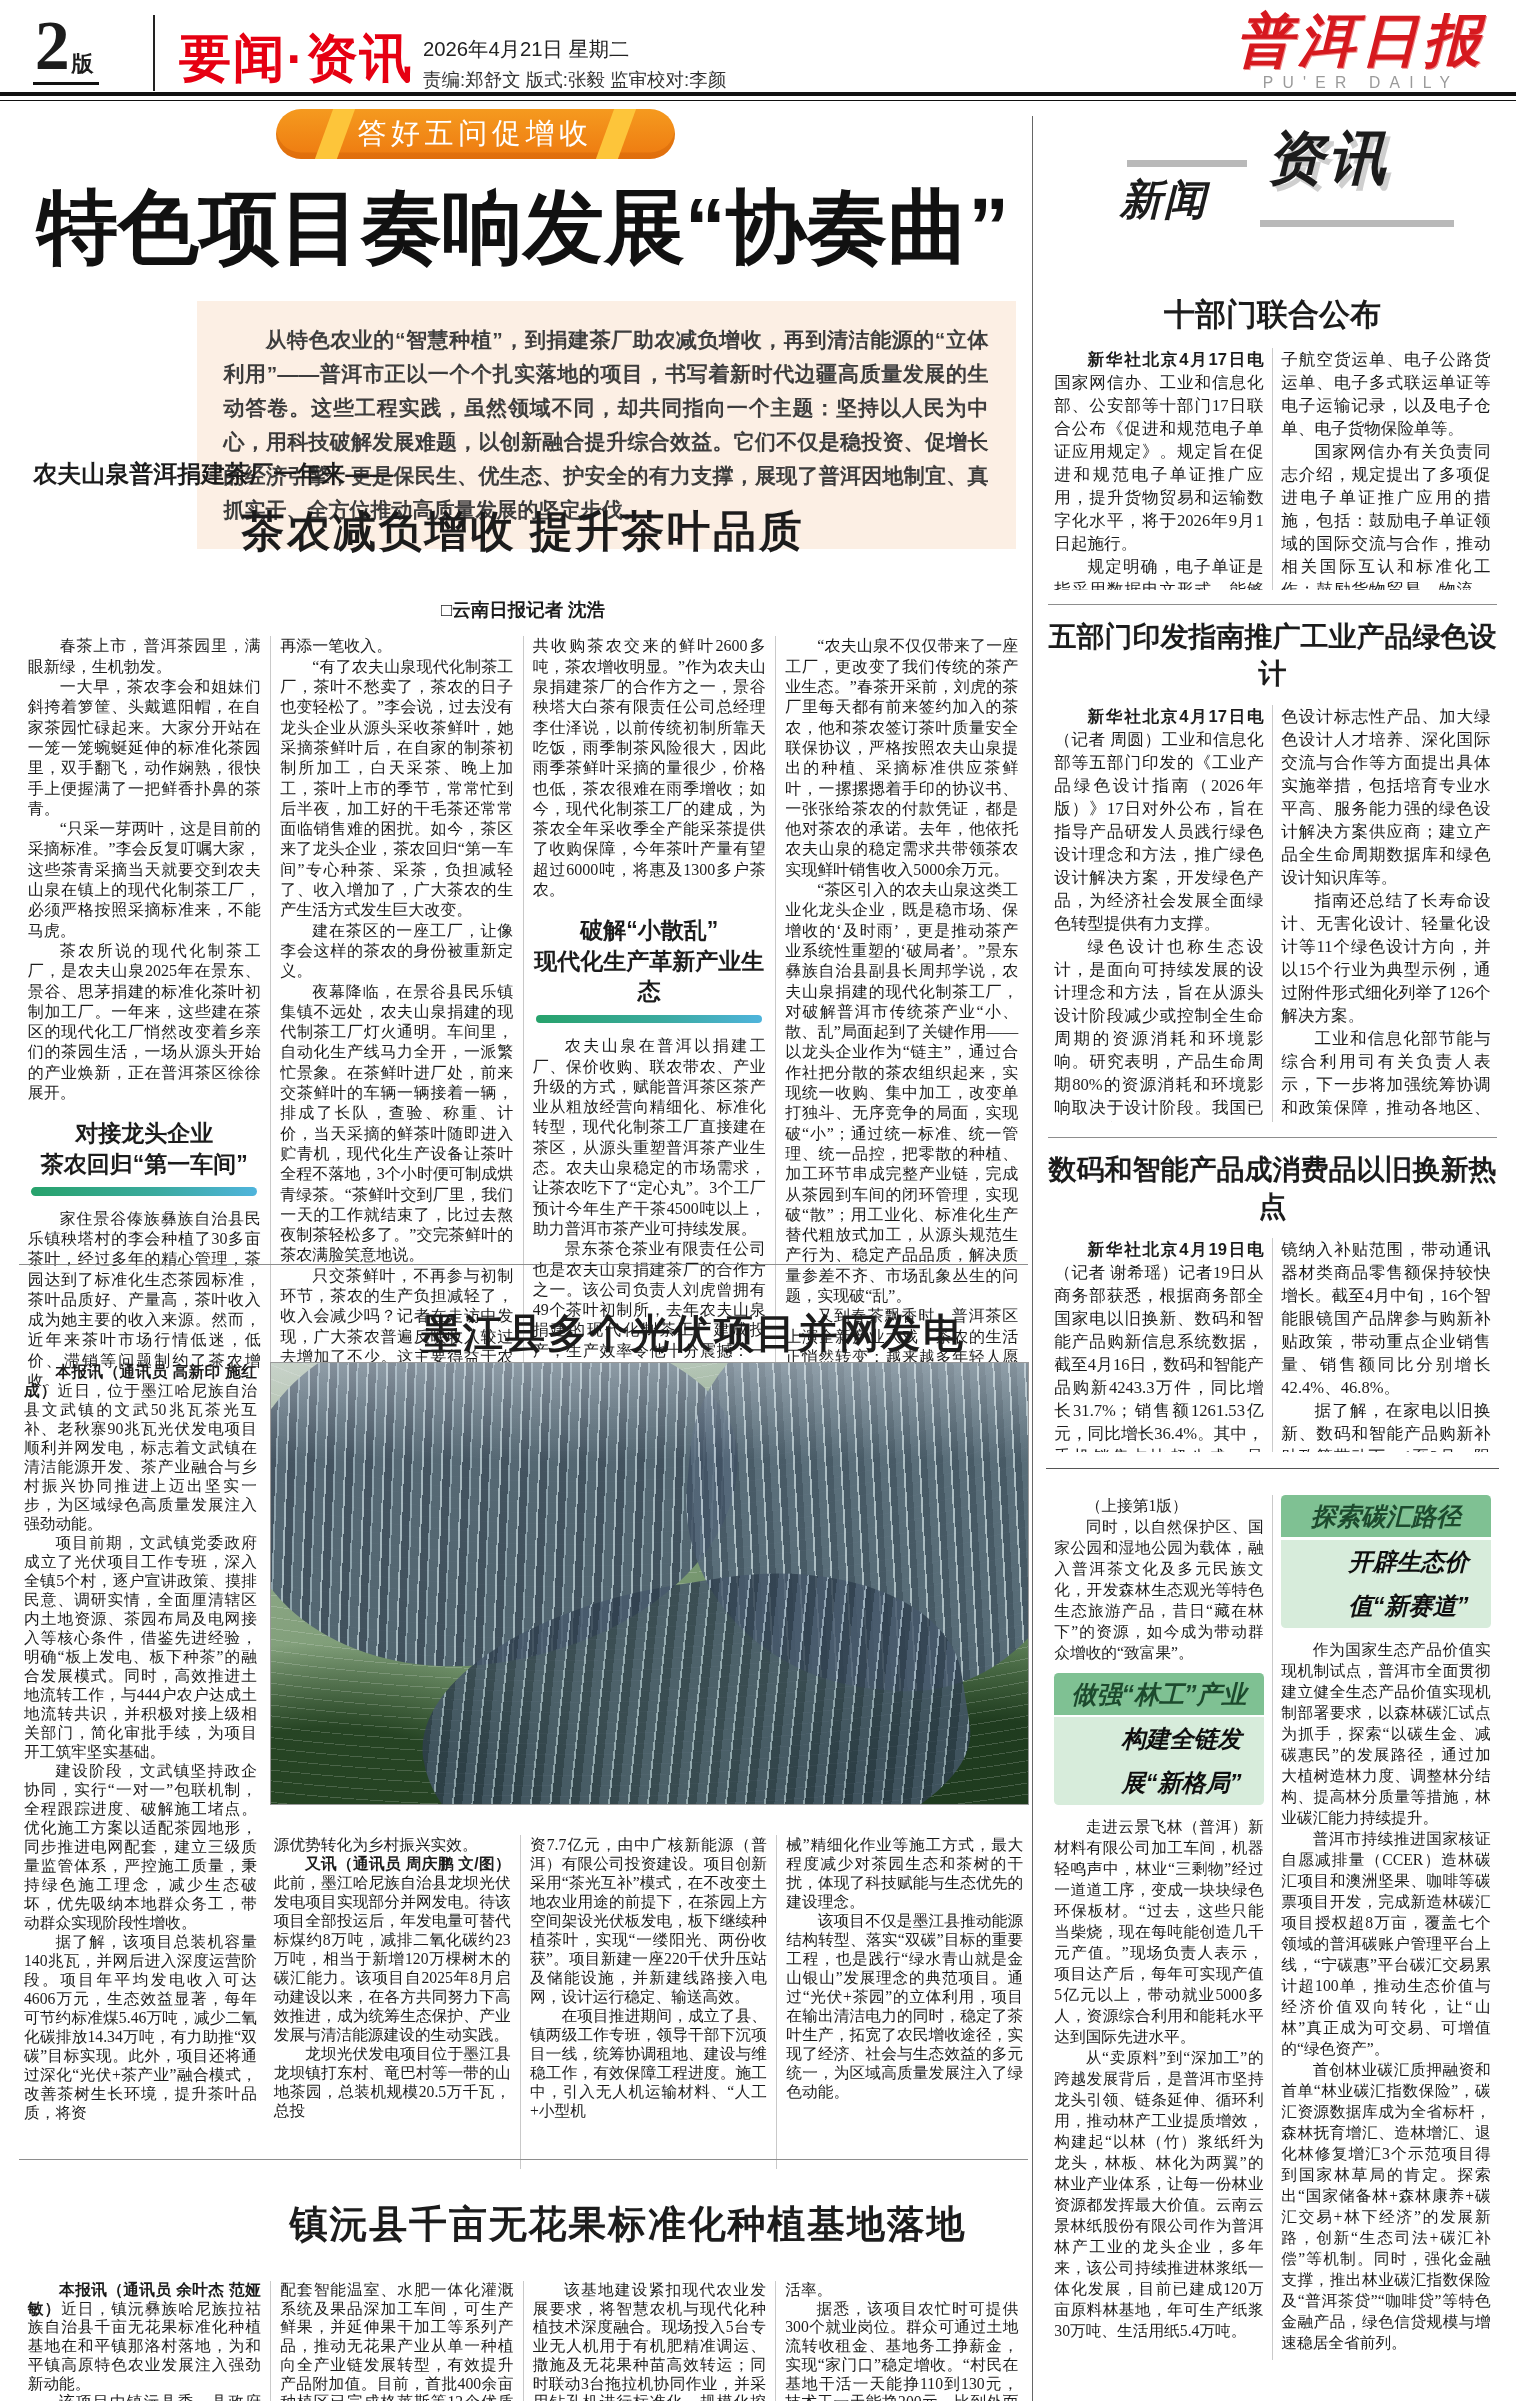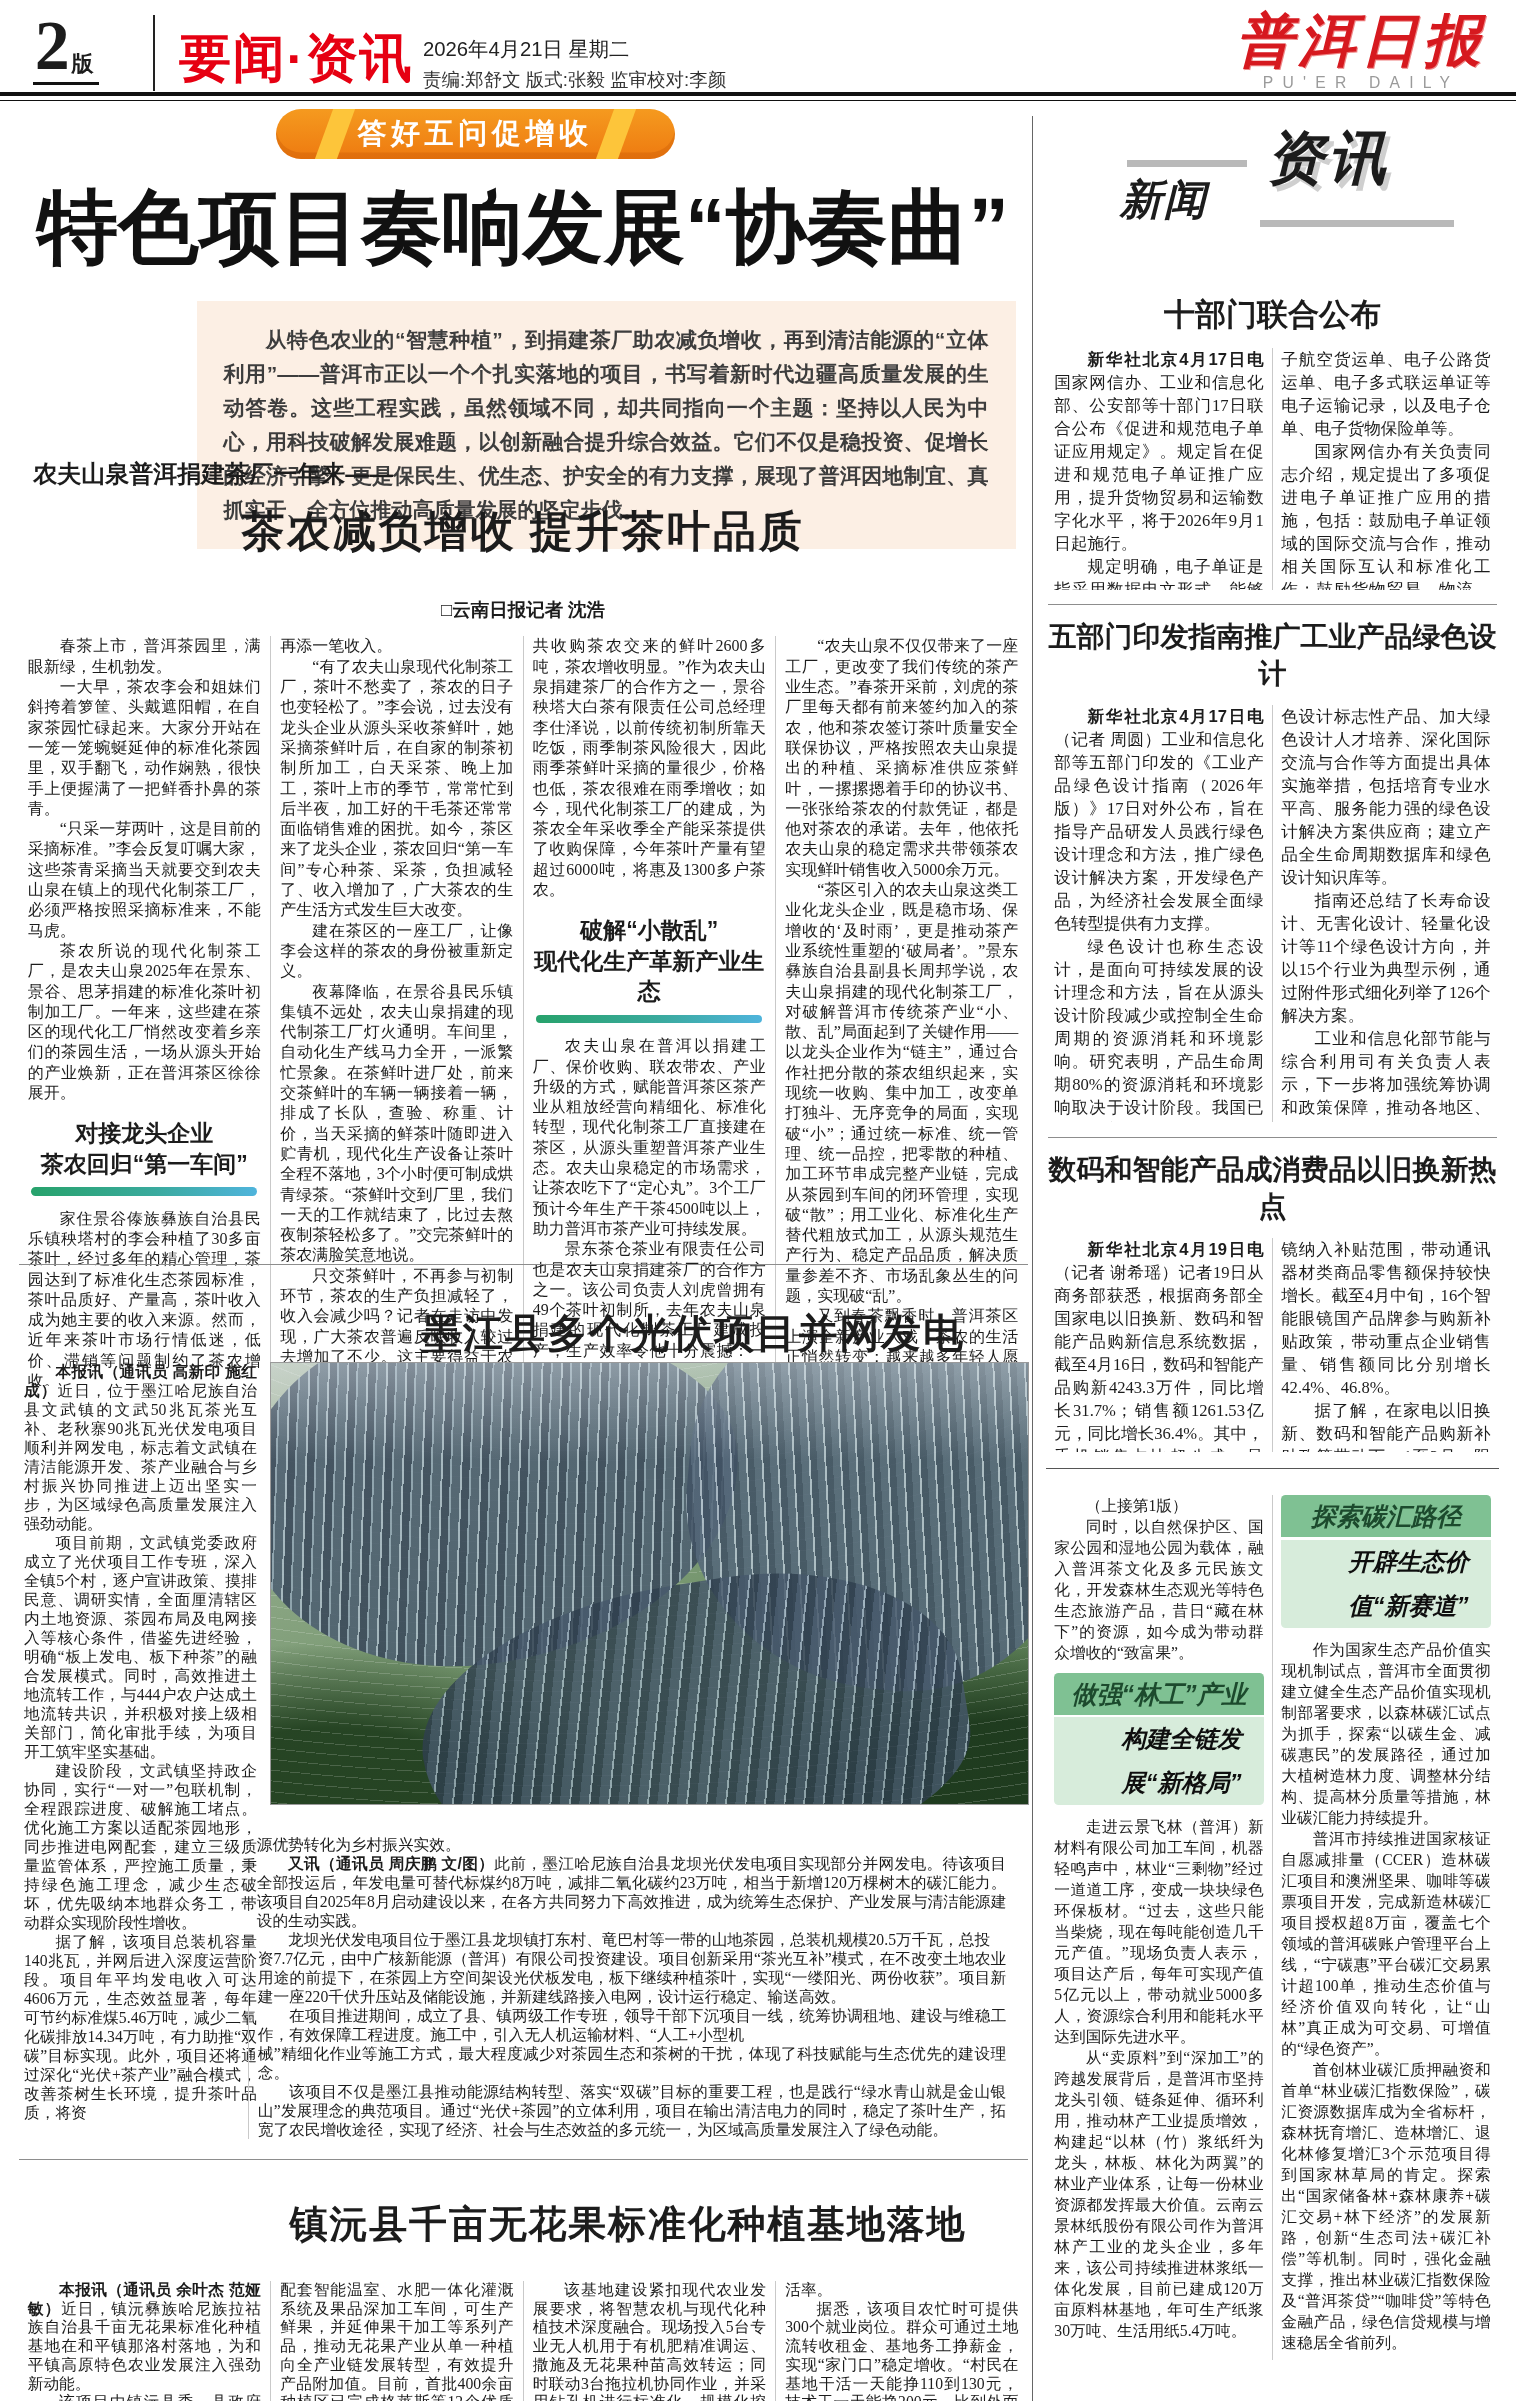--- a/index.html
+++ b/index.html
@@ -25,21 +25,21 @@
   .hd-rule2{position:absolute;left:0;top:100px;width:1517px;height:0.9px;background:#111;}
   .v-divider{position:absolute;left:1032px;top:116px;width:0.9px;height:2285px;background:#666;}
 
   
   .feature{position:absolute;left:18.5px;top:109px;width:1009px;}
   .ribbon{position:relative;margin-left:257px;width:399px;height:50px;border-radius:25px;
           background:linear-gradient(180deg,#f59a1f,#ee7a10);display:flex;align-items:center;
           justify-content:center;overflow:hidden;box-shadow:inset 0 -6.5px 0 rgba(190,80,0,.28);}
   .ribbon .slash{position:absolute;top:0;bottom:0;width:22px;background:#fdc53a;transform:skewX(-20deg);}
   .ribbon .s1{left:48px;} .ribbon .s2{right:48px;}
-  .ribbon .txt{position:relative;color:#fff;font-weight:bold;font-size:29px;letter-spacing:4.6px;}
+  .ribbon .txt{position:relative;color:#fff;font-weight:normal;font-size:29px;letter-spacing:4.6px;}
   .feature-h{margin:22px 0 0;text-align:center;font-weight:900;font-size:81px;line-height:92px;
              letter-spacing:0;color:#111;}
   .intro{margin:28px 0 0 178px;width:765px;background:#fcefe4;padding:22px 27px;
          font-weight:bold;font-size:21px;line-height:34px;color:#3d3d3d;text-align:justify;text-indent:2em;}
 
   
   .teaart{position:absolute;left:18.5px;top:458px;width:1009px;}
   .kicker{font-weight:bold;font-size:24px;margin-left:14.8px;}
   .tea-title{text-align:center;font-weight:bold;font-size:43px;letter-spacing:2.8px;margin-top:13px;}
   .byline{text-align:center;font-weight:bold;font-size:18.5px;margin-top:14.8px;}
@@ -72,21 +72,21 @@
         background:repeating-linear-gradient(98deg,#4d5f70 0 8.3px,#a9bac6 8.3px 10.2px,#39485a 10.2px 17.5px,#8fa3b2 17.5px 19.4px);}
   .pnl2{right:-7%;top:-14%;width:52%;height:88%;transform:rotate(5deg);
         border-radius:50% 50% 45% 55%/45% 55% 50% 50%;
         background:repeating-linear-gradient(82deg,#55687a 0 7.4px,#b3c2cd 7.4px 9.2px,#415264 9.2px 15.7px);}
   .pnl3{left:20%;bottom:-16%;width:72%;height:66%;transform:rotate(-9deg);opacity:.82;
         border-radius:55% 45% 50% 50%/50% 50% 40% 60%;
         background:repeating-linear-gradient(105deg,#46586b 0 9.2px,#9fb2c0 9.2px 11px,#2f3f4e 11px 19.4px);}
   .terr{position:absolute;inset:0;opacity:.35;
         background:repeating-radial-gradient(120% 90% at 40% -30%,transparent 0 22px,rgba(255,255,255,.5) 22px 24px);}
   .haze{position:absolute;inset:0;background:linear-gradient(180deg,rgba(223,230,238,.4),transparent 22%);}
-  .solar-cols{position:absolute;left:229px;top:547px;width:768px;display:flex;flex-direction:column;}
+  .solar-cols{position:absolute;left:246px;top:547px;width:768px;display:flex;}
   .solar-cols .col{height:334px;font-size:15.7px;line-height:19px;}
 
   
   .figart{position:absolute;left:18.5px;top:2167px;width:1009px;}
   .fig-title{margin-left:231px;width:757px;text-align:center;font-weight:bold;font-size:38px;letter-spacing:1.8px;}
   .fig-cols{margin-top:13px;}
   .fig-cols .col{height:163px;font-size:15.7px;line-height:18.7px;}
 
   
   .sidebar{position:absolute;left:1046px;top:118px;width:453px;height:2283px;overflow:hidden;}

